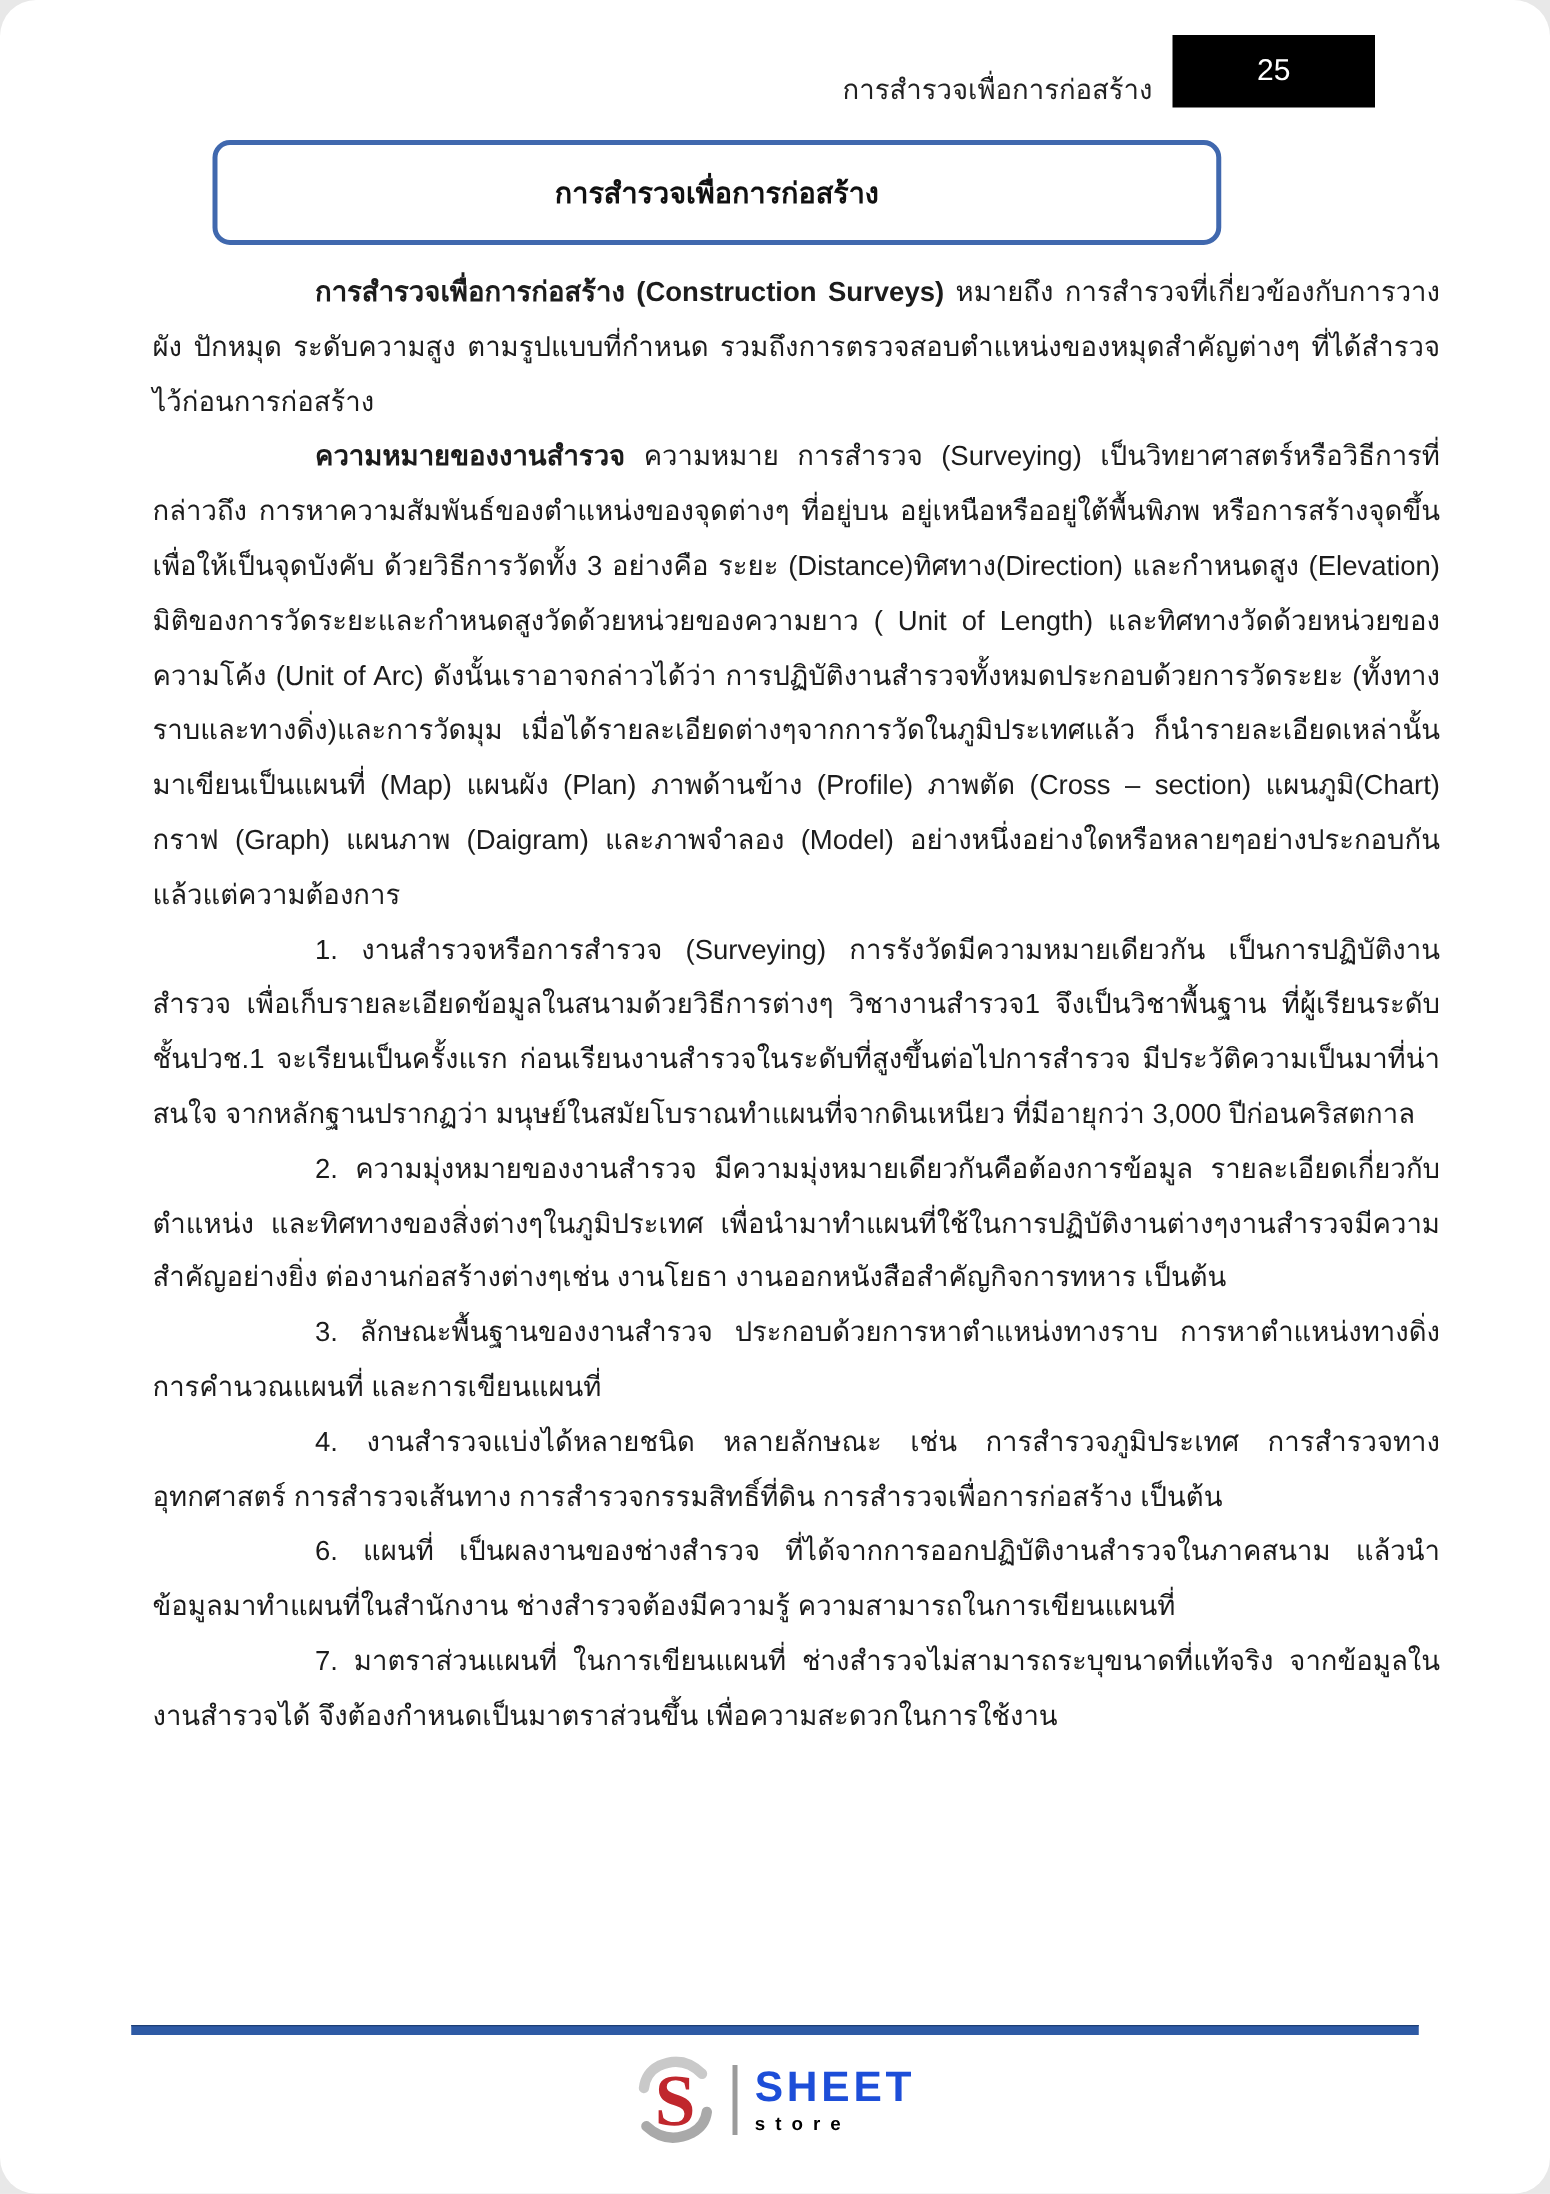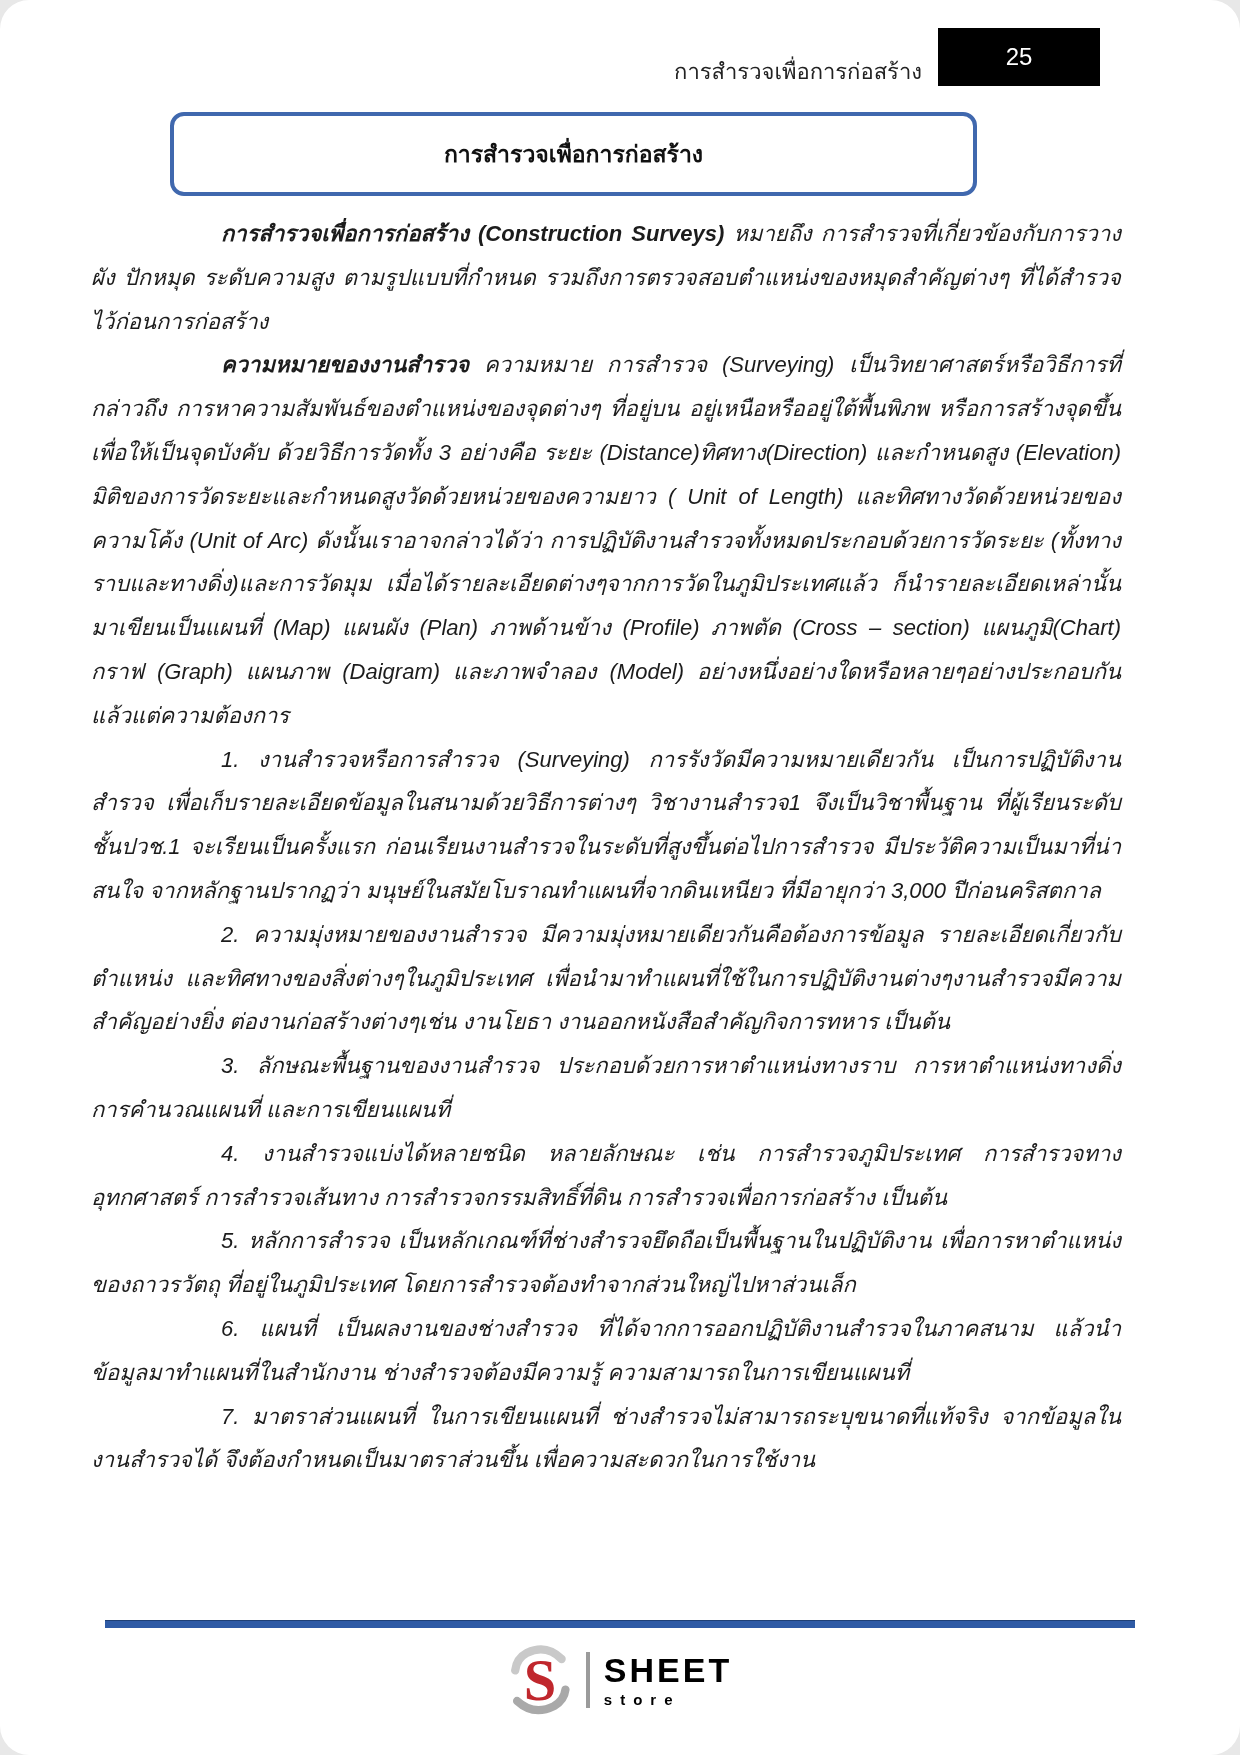--- a/index.html
+++ b/index.html
@@ -30,41 +30,40 @@
     border:4px solid #4068ae;border-radius:14px;
     box-sizing:border-box;
     display:flex;align-items:center;justify-content:center;
     background:#fff;
   }
   .title-box .title-text{
     font-size:23px;font-weight:bold;color:#111;
   }
   
   .body-text{
-    position:absolute;top:212px;left:91px;width:1030px;
+    position:absolute;top:212px;left:122px;width:1030px;
     font-size:22px;line-height:43.8px;
     text-align:justify;
-    font-style:italic;
   }
   .body-text p{margin:0;text-indent:130px;}
   .body-text .b{font-weight:bold;}
   
   .footer-line{
     position:absolute;top:1620px;left:105px;width:1030px;height:7px;
     background:#2e5aa5;border-top:1px solid #1e3f75;
   }
   .footer-logo{
     position:absolute;top:1645px;left:0;width:1240px;
     display:flex;align-items:center;justify-content:center;gap:14px;
   }
   .logo-icon{width:64px;height:70px;flex:0 0 auto;}
   .logo-divider{width:4px;height:56px;background:#9b9b9b;}
   .logo-text-col{display:flex;flex-direction:column;line-height:1;}
   .logo-brand{
-    font-size:34px;font-weight:bold;color:#000000;letter-spacing:3px;
+    font-size:34px;font-weight:bold;color:#1d4ed8;letter-spacing:3px;
   }
   .logo-sub{
     font-size:15px;color:#000000;letter-spacing:8px;margin-top:5px;font-weight:bold;
   }
 </style>
 </head>
 <body>
 
 <div class="page">
 
@@ -77,21 +76,20 @@
     <span class="title-text">การสำรวจเพื่อการก่อสร้าง</span>
   </div>
 
   <div class="body-text">
     <p><span class="b">การสำรวจเพื่อการก่อสร้าง (Construction Surveys)</span><span> หมายถึง การสำรวจที่เกี่ยวข้องกับการวางผัง ปักหมุด ระดับความสูง ตามรูปแบบที่กำหนด รวมถึงการตรวจสอบตำแหน่งของหมุดสำคัญต่างๆ ที่ได้สำรวจไว้ก่อนการก่อสร้าง</span></p>
     <p><span class="b">ความหมายของงานสำรวจ</span><span> ความหมาย การสำรวจ (Surveying) เป็นวิทยาศาสตร์หรือวิธีการที่กล่าวถึง การหาความสัมพันธ์ของตำแหน่งของจุดต่างๆ ที่อยู่บน อยู่เหนือหรืออยู่ใต้พื้นพิภพ หรือการสร้างจุดขึ้นเพื่อให้เป็นจุดบังคับ ด้วยวิธีการวัดทั้ง 3 อย่างคือ ระยะ (Distance)ทิศทาง(Direction) และกำหนดสูง (Elevation) มิติของการวัดระยะและกำหนดสูงวัดด้วยหน่วยของความยาว ( Unit of Length) และทิศทางวัดด้วยหน่วยของความโค้ง (Unit of Arc) ดังนั้นเราอาจกล่าวได้ว่า การปฏิบัติงานสำรวจทั้งหมดประกอบด้วยการวัดระยะ (ทั้งทางราบและทางดิ่ง)และการวัดมุม เมื่อได้รายละเอียดต่างๆจากการวัดในภูมิประเทศแล้ว ก็นำรายละเอียดเหล่านั้นมาเขียนเป็นแผนที่ (Map) แผนผัง (Plan) ภาพด้านข้าง (Profile) ภาพตัด (Cross – section) แผนภูมิ(Chart) กราฟ (Graph) แผนภาพ (Daigram) และภาพจำลอง (Model) อย่างหนึ่งอย่างใดหรือหลายๆอย่างประกอบกัน แล้วแต่ความต้องการ</span></p>
     <p>1. งานสำรวจหรือการสำรวจ (Surveying) การรังวัดมีความหมายเดียวกัน เป็นการปฏิบัติงานสำรวจ เพื่อเก็บรายละเอียดข้อมูลในสนามด้วยวิธีการต่างๆ วิชางานสำรวจ1 จึงเป็นวิชาพื้นฐาน ที่ผู้เรียนระดับชั้นปวช.1 จะเรียนเป็นครั้งแรก ก่อนเรียนงานสำรวจในระดับที่สูงขึ้นต่อไปการสำรวจ มีประวัติความเป็นมาที่น่าสนใจ จากหลักฐานปรากฏว่า มนุษย์ในสมัยโบราณทำแผนที่จากดินเหนียว ที่มีอายุกว่า 3,000 ปีก่อนคริสตกาล</p>
     <p>2. ความมุ่งหมายของงานสำรวจ มีความมุ่งหมายเดียวกันคือต้องการข้อมูล รายละเอียดเกี่ยวกับตำแหน่ง และทิศทางของสิ่งต่างๆในภูมิประเทศ เพื่อนำมาทำแผนที่ใช้ในการปฏิบัติงานต่างๆงานสำรวจมีความสำคัญอย่างยิ่ง ต่องานก่อสร้างต่างๆเช่น งานโยธา งานออกหนังสือสำคัญกิจการทหาร เป็นต้น</p>
     <p>3. ลักษณะพื้นฐานของงานสำรวจ ประกอบด้วยการหาตำแหน่งทางราบ การหาตำแหน่งทางดิ่ง การคำนวณแผนที่ และการเขียนแผนที่</p>
     <p>4. งานสำรวจแบ่งได้หลายชนิด หลายลักษณะ เช่น การสำรวจภูมิประเทศ การสำรวจทางอุทกศาสตร์ การสำรวจเส้นทาง การสำรวจกรรมสิทธิ์ที่ดิน การสำรวจเพื่อการก่อสร้าง เป็นต้น</p>
-    <p>5. หลักการสำรวจ เป็นหลักเกณฑ์ที่ช่างสำรวจยึดถือเป็นพื้นฐานในปฏิบัติงาน เพื่อการหาตำแหน่งของถาวรวัตถุ ที่อยู่ในภูมิประเทศ โดยการสำรวจต้องทำจากส่วนใหญ่ไปหาส่วนเล็ก</p>
     <p>6. แผนที่ เป็นผลงานของช่างสำรวจ ที่ได้จากการออกปฏิบัติงานสำรวจในภาคสนาม แล้วนำข้อมูลมาทำแผนที่ในสำนักงาน ช่างสำรวจต้องมีความรู้ ความสามารถในการเขียนแผนที่</p>
     <p>7. มาตราส่วนแผนที่ ในการเขียนแผนที่ ช่างสำรวจไม่สามารถระบุขนาดที่แท้จริง จากข้อมูลในงานสำรวจได้ จึงต้องกำหนดเป็นมาตราส่วนขึ้น เพื่อความสะดวกในการใช้งาน</p>
   </div>
 
   <div class="footer-line"></div>
   <div class="footer-logo">
     <svg class="logo-icon" viewBox="0 0 100 110">
       <path d="M14 88 Q40 112 72 96 Q88 87 90 70" stroke="#a9a9a9" stroke-width="13" fill="none" stroke-linecap="round"></path>
       <path d="M84 22 Q60 -2 30 12 Q13 21 11 40" stroke="#c9c9c9" stroke-width="13" fill="none" stroke-linecap="round"></path>
       <text x="50" y="86" font-size="92" font-weight="bold" fill="#c0272d" text-anchor="middle" font-family="Liberation Serif, serif">S</text>

